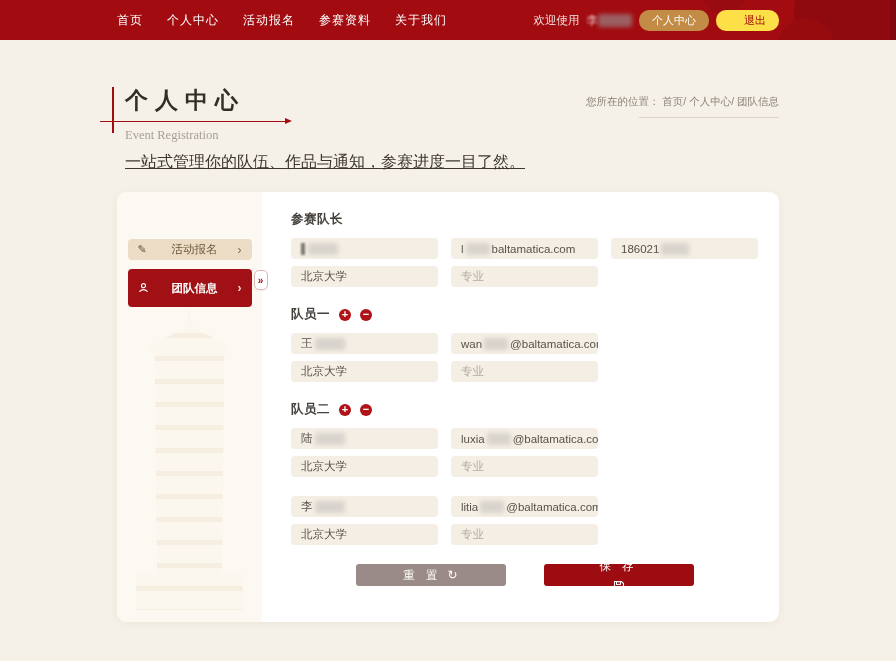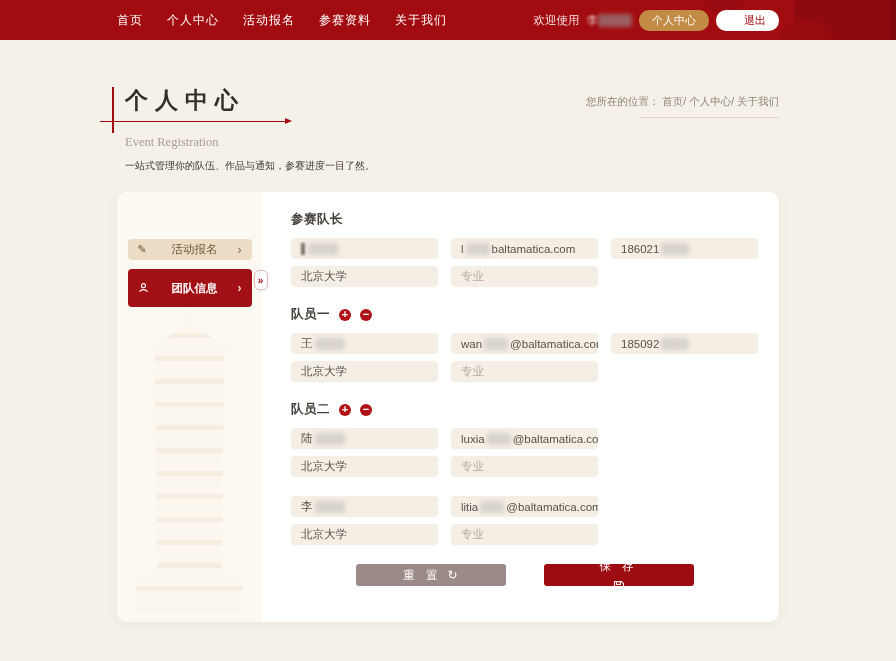--- a/index.html
+++ b/index.html
@@ -15,30 +15,30 @@
   .header-inner { position:relative; width:662px; margin:0 auto; height:40px; display:flex; align-items:center; }
   .nav { display:flex; gap:24px; }
   .nav-item { color:#ffffff; font-size:12px; letter-spacing:1px; cursor:pointer; white-space:nowrap; }
   .user-cluster { margin-left:auto; display:flex; align-items:center; gap:7px; }
   .welcome { color:#f3dede; font-size:11.5px; }
   .name-wrap { display:flex; align-items:center; }
   .name-prefix { color:#e8caca; font-size:11.5px; filter:blur(1px); }
   .name-redact { display:inline-block; width:34px; height:13px; background:#9b5f62; border-radius:2px; filter:blur(2px); }
   .pill { font-size:11px; border-radius:10px; padding:3px 13px; cursor:pointer; white-space:nowrap; }
   .pill-gold { background:#c38c46; color:#ffffff; }
-  .pill-white { background:#ffffff; color:#a20c11;padding-left:28px; }
+  .pill-white { background:#fde047; color:#a20c11;padding-left:28px; }
 
   
   .hero { position:absolute; top:85px; left:117px; width:662px; }
   .vline { position:absolute; left:-5px; top:2px; width:2px; height:46px; background:#a20c11; }
   .page-title { font-size:23px; font-weight:bold; letter-spacing:7px; color:#332e27; padding-left:8px; }
   .hline { position:relative; margin-top:5px; margin-left:-17px; width:186px; height:0; border-top:1.5px solid #a20c11; }
   .hline::after { content:""; position:absolute; right:-6px; top:-4px; border-left:7px solid #a20c11; border-top:3px solid transparent; border-bottom:3px solid transparent; }
-  .subtitle-en { font-family:"Liberation Serif", serif; font-size:12.5px; color:#a69f93; margin-top:13px; padding-left:8px; }
-  .description { font-size:10px; color:#3c362e; margin-top:9px; padding-left:8px; }
+  .subtitle-en { font-family:"Liberation Serif", serif; font-size:12.5px; color:#a69f93; margin-top:6px; padding-left:8px; }
+  .description { font-size:16px; color:#3c362e; margin-top:9px; padding-left:8px;text-decoration:underline; }
   .breadcrumb { position:absolute; right:0; top:10px; text-align:right; font-size:10.5px; color:#8a8276; }
   .breadcrumb .path { color:#8a8276; }
   .crumb-line { width:140px; height:0; border-bottom:1px solid #dcd5c8; margin-top:8px; margin-left:auto; }
 
   
   .card { position:absolute; left:117px; top:192px; width:662px; height:430px; background:#ffffff; border-radius:10px; box-shadow:0 2px 10px rgba(100,80,50,0.06); display:flex; }
 
   
   .side { position:relative; width:145px; background:#fcf9f3; border-radius:10px 0 0 10px; padding-top:47px; flex-shrink:0; }
   .side-btn { width:124px; height:21px; margin:0 auto 9px auto; border-radius:4px; display:flex; align-items:center; padding:0 10px; font-size:11.5px; cursor:pointer; position:relative; }
@@ -105,21 +105,21 @@
   </div>
 
   <div class="hero">
     <div class="vline"></div>
     <div class="page-title">个人中心</div>
     <div class="hline"></div>
     <div class="subtitle-en">Event Registration</div>
     <div class="description">一站式管理你的队伍、作品与通知，参赛进度一目了然。</div>
     <div class="breadcrumb">
       <span>您所在的位置：</span>
-      <span class="path">首页/ 个人中心/ 关于我们</span>
+      <span class="path">首页/ 个人中心/ 团队信息</span>
       <div class="crumb-line"></div>
     </div>
   </div>
 
   <div class="card">
 
     <div class="side">
       <div class="side-btn tan">
         <span class="icon">✎</span>
         <span class="lbl">活动报名</span>
@@ -180,24 +180,20 @@
         </div>
         <div class="row">
           <div class="field">
               <span>王</span>
               <span class="redact r-name"></span>
             </div>
           <div class="field">
               <span>wan</span>
               <span class="redact r-email"></span>
               <span>@baltamatica.com</span>
-            </div>
-          <div class="field">
-              <span>185092</span>
-              <span class="redact r-phone"></span>
             </div>
         </div>
         <div class="row">
           <div class="field">
               <span>北京大学</span>
             </div>
           <div class="field ph">
               <span>专业</span>
             </div>
           <div></div>

